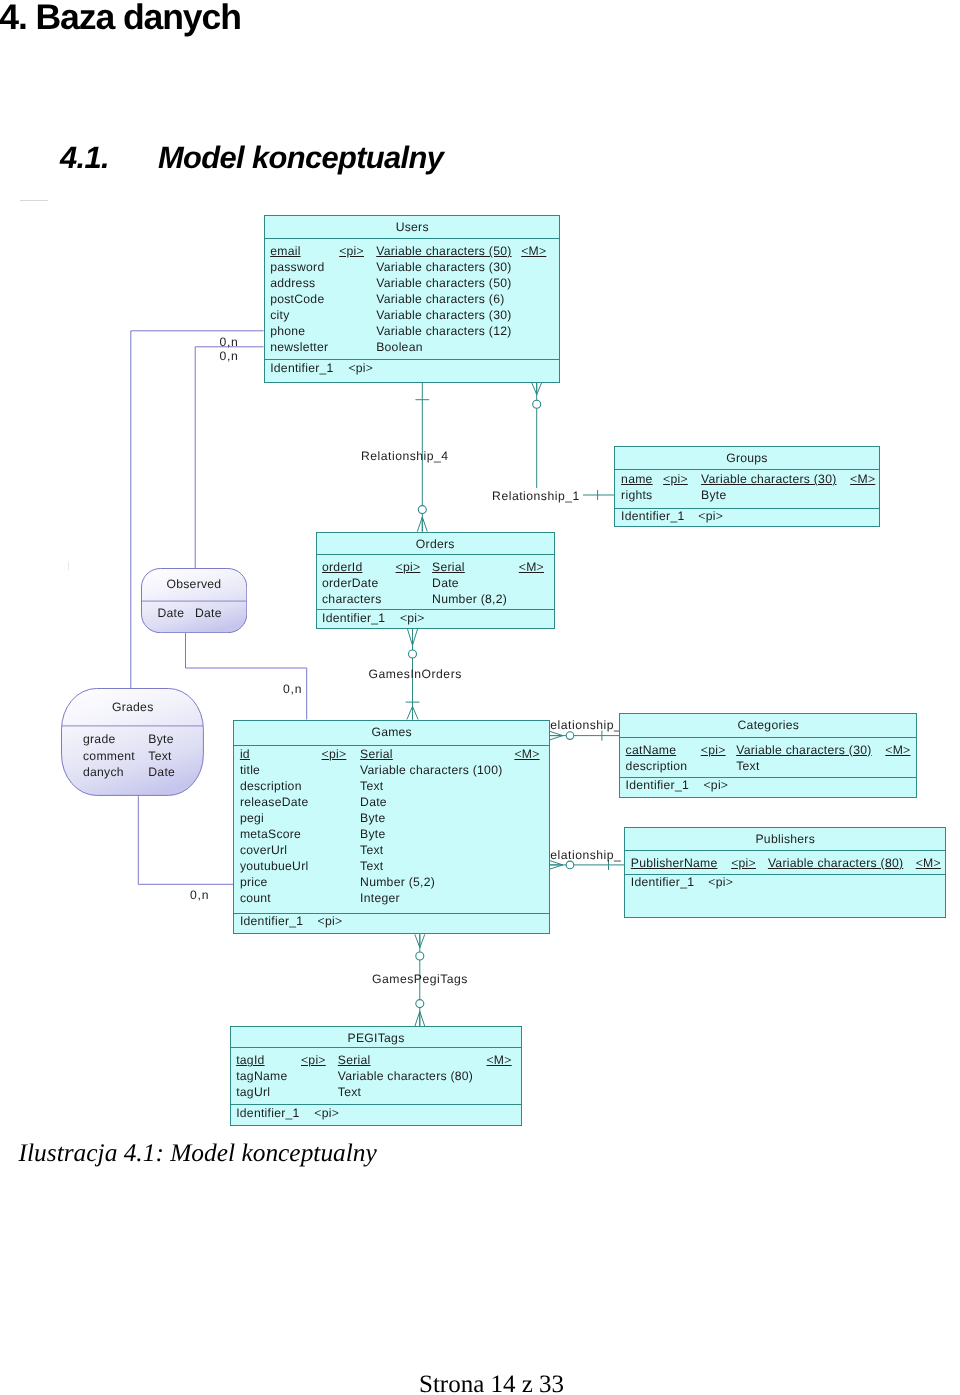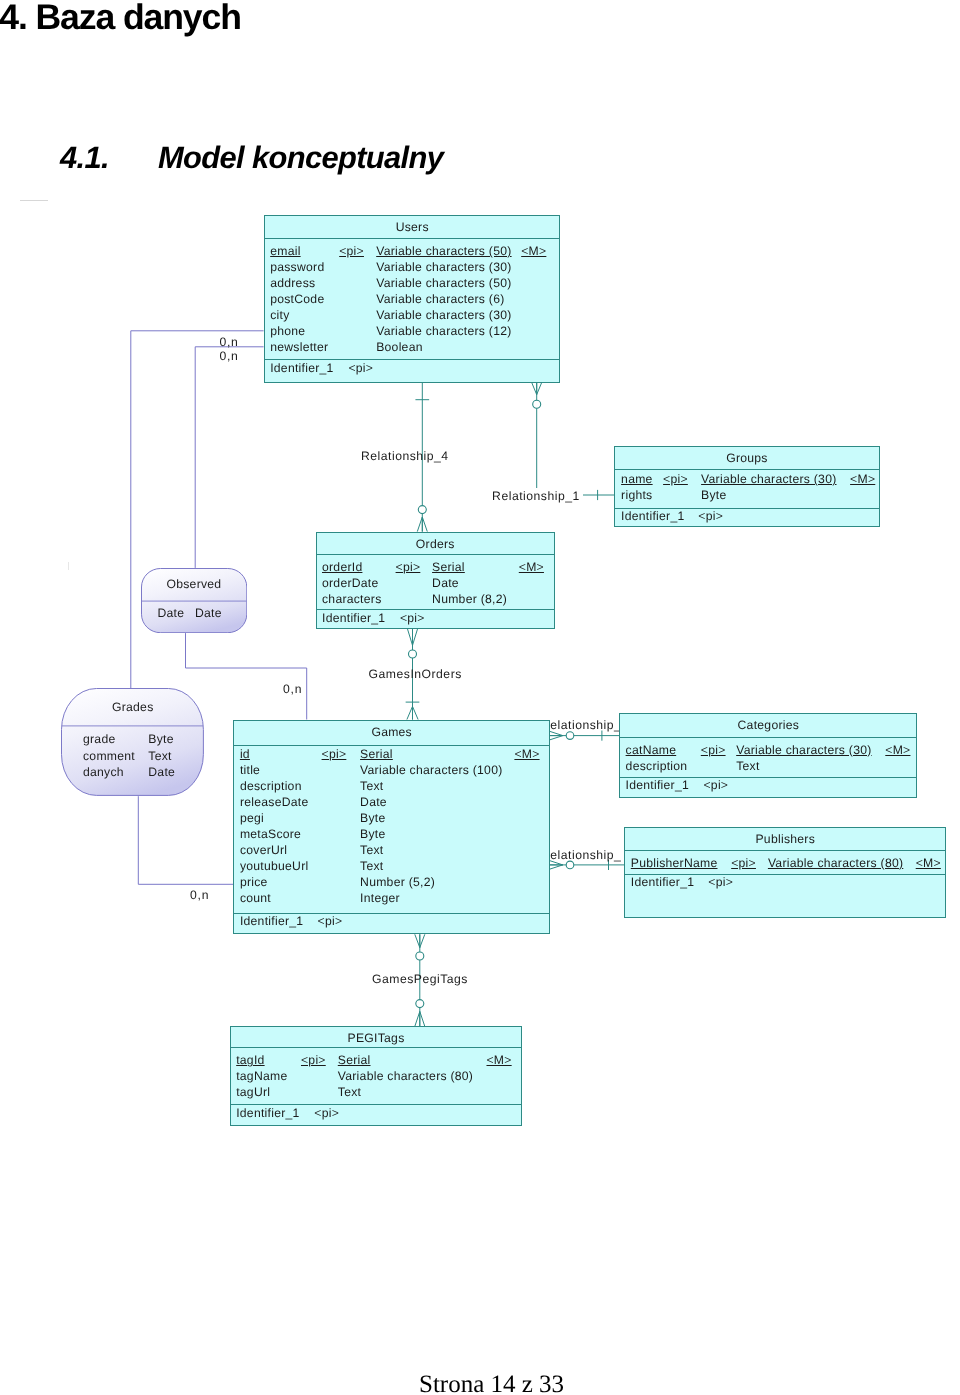--- a/index.html
+++ b/index.html
@@ -413,14 +413,15 @@
           <div class="arow" style="left:21.7px;top:45px">grade</div>
           <div class="arow" style="left:87px;top:45px">Byte</div>
           <div class="arow" style="left:21.7px;top:61.25px">comment</div>
           <div class="arow" style="left:87px;top:61.25px">Text</div>
           <div class="arow" style="left:21.7px;top:77.5px">danych</div>
           <div class="arow" style="left:87px;top:77.5px">Date</div>
         </div>
       </div>
   </div>
 
+  <div id="caption">Ilustracja 4.1: Model konceptualny</div>
   <div id="footer">Strona 14 z 33</div>
 </div>
 
 </body></html>

